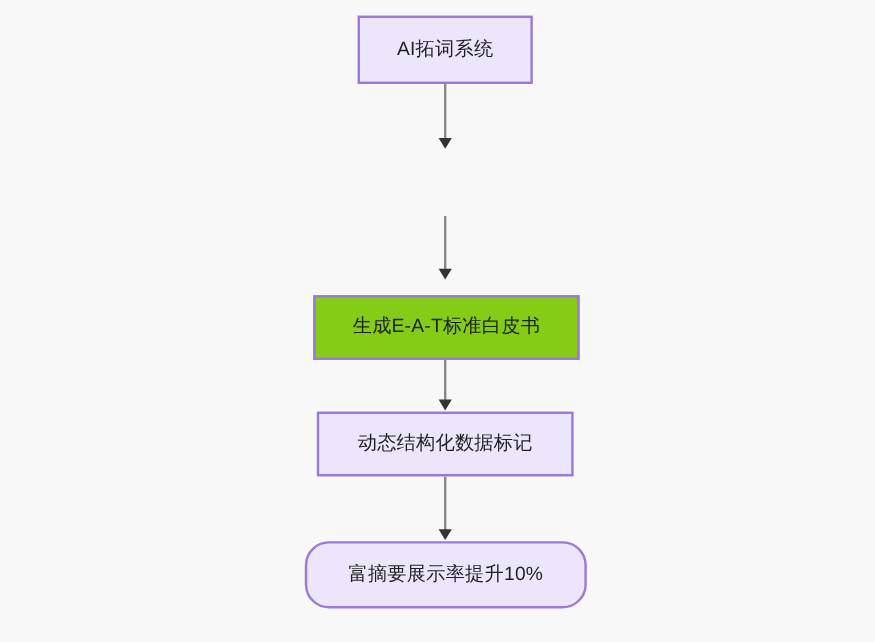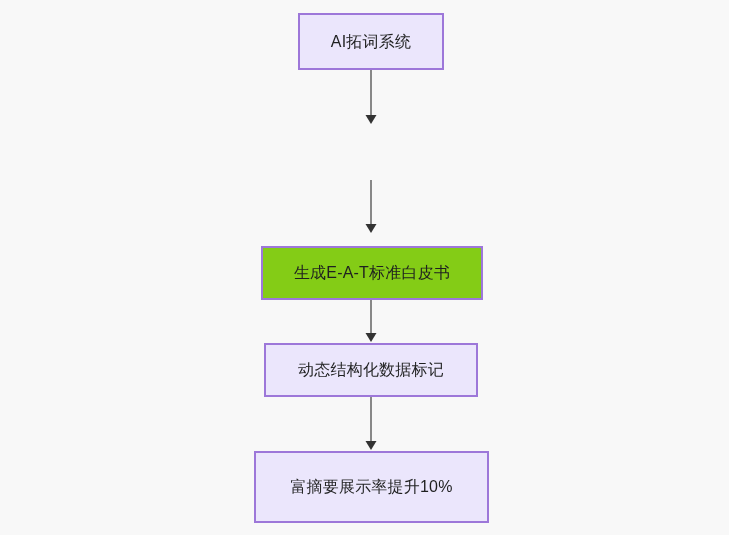--- a/index.html
+++ b/index.html
@@ -76,17 +76,17 @@
 
 
   <div class="node" style="left: 261px; top: 234px; width: 222px; height: 54px; background: #84cc16; border-color: rgb(157, 119, 217); margin-top: 12px;">
     <span class="node-label" style="color: rgb(31, 32, 32);">生成E-A-T标准白皮书</span>
   </div>
 
   <div class="node" style="left: 264px; top: 343px; width: 214px; height: 54px; background: rgb(235, 230, 252); border-color: rgb(157, 119, 217);">
     <span class="node-label" style="color: rgb(31, 32, 32);">动态结构化数据标记</span>
   </div>
 
-  <div class="node" style="left: 254px; top: 451px; width: 235px; height: 72px; background: rgb(235, 230, 252); border-color: rgb(157, 119, 217);">
+  <div class="node" style="left: 254px; top: 451px; width: 235px; height: 56px; background: rgb(235, 230, 252); border-color: rgb(157, 119, 217); border-radius: 20px;">
     <span class="node-label" style="color: rgb(31, 32, 32);">富摘要展示率提升10%</span>
   </div>
 
 </div>
 
 </body></html>

